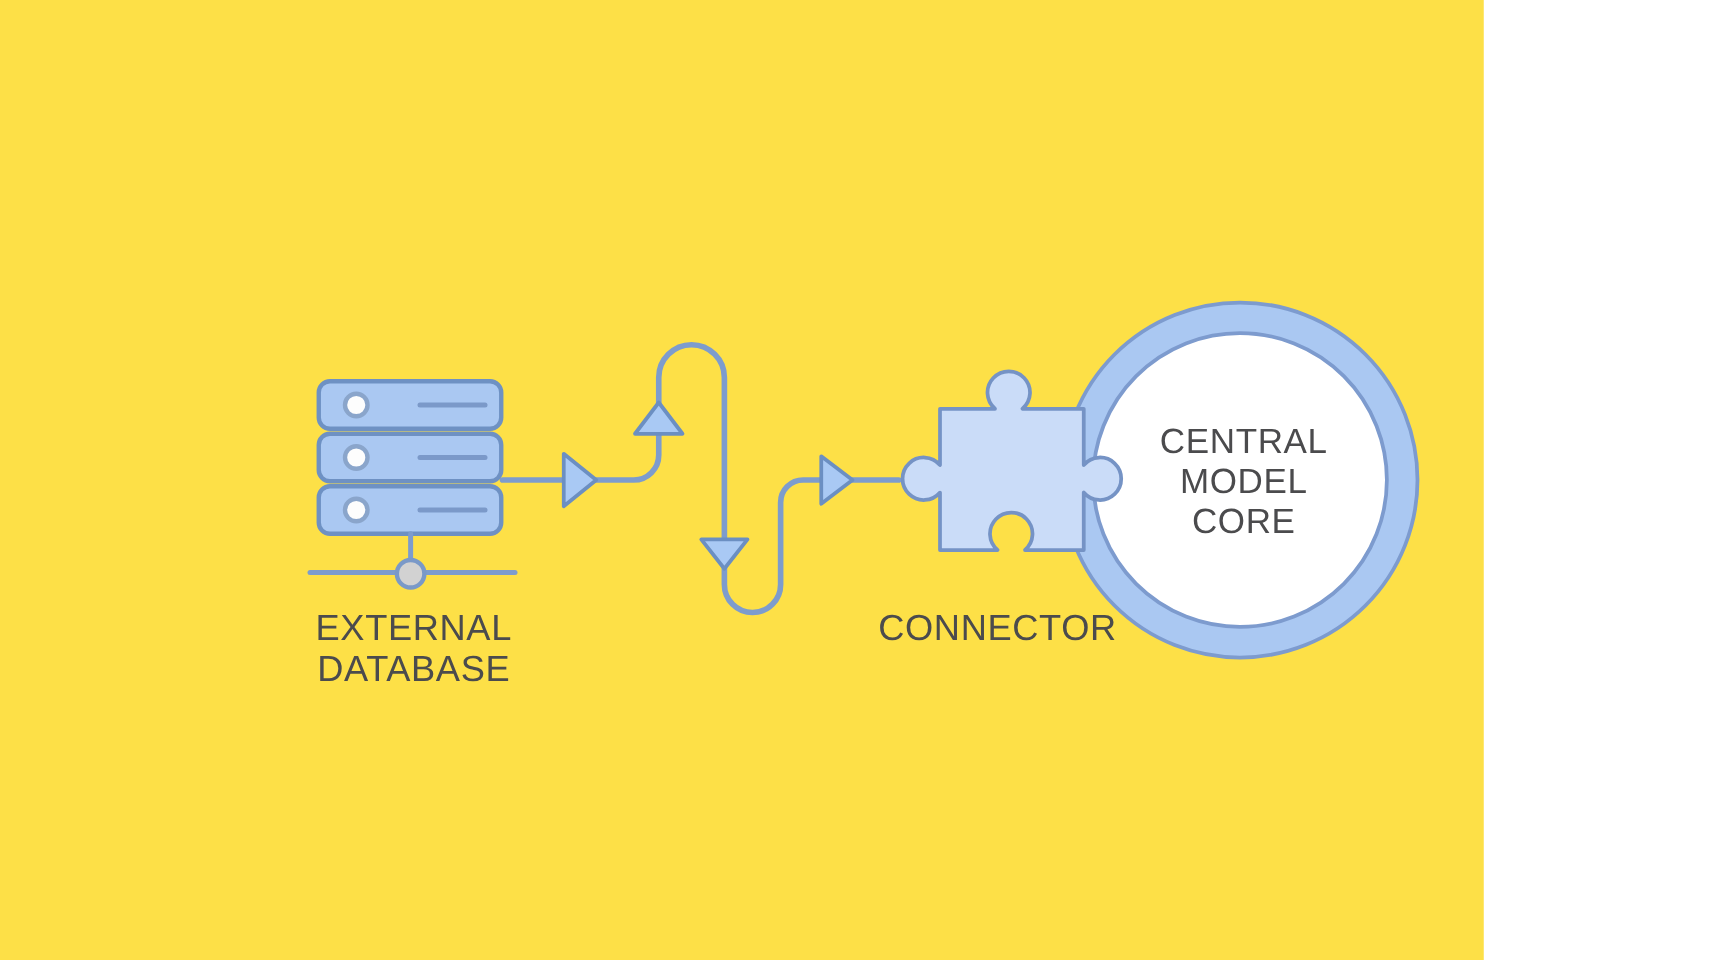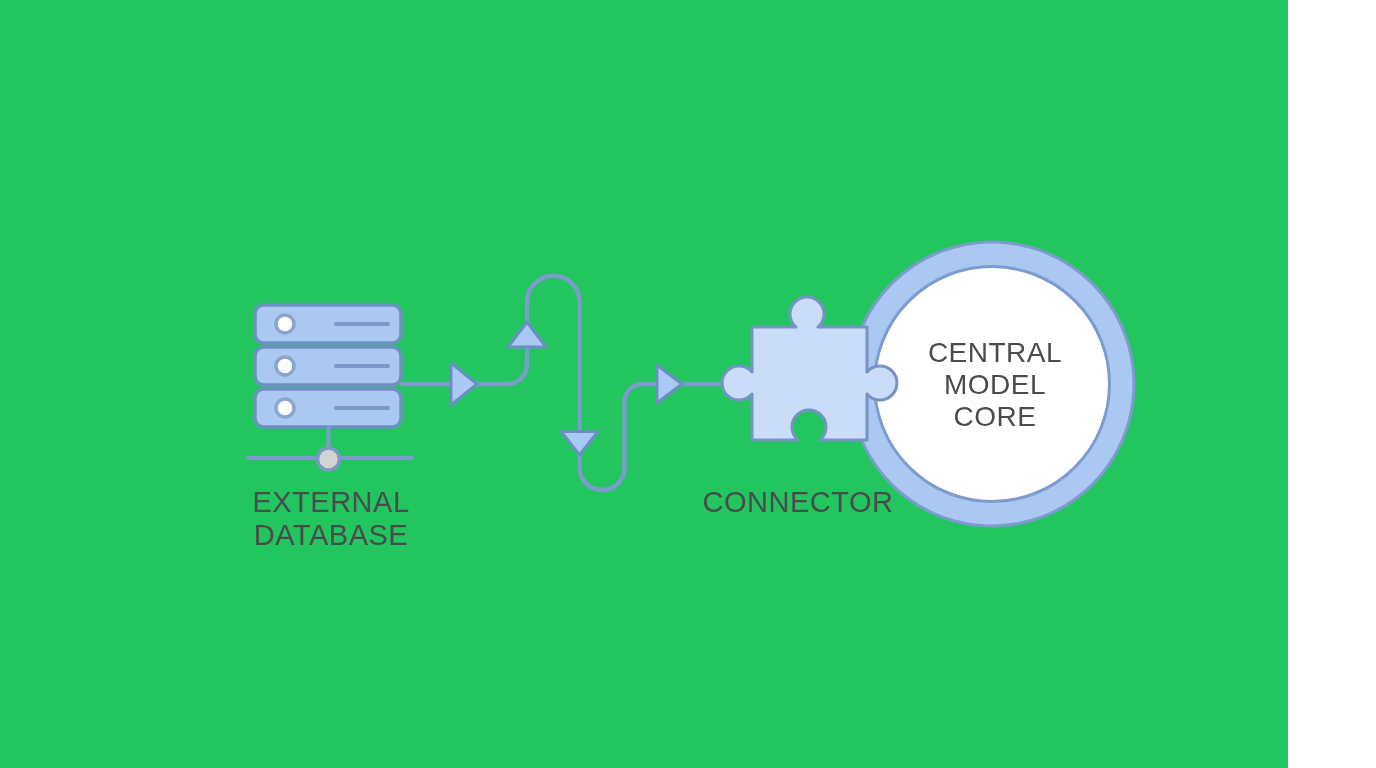--- a/index.html
+++ b/index.html
@@ -2,23 +2,23 @@
 <html><head>
 <meta charset="utf-8">
 <style>
   html, body {
     margin: 0;
     padding: 0;
     background: #ffffff;
   }
   .stage {
     position: relative;
-    width: 1288px;
+    width: 1187px;
     height: 768px;
-    background: #22c55e;
+    background: #fde047;
     overflow: hidden;
     font-family: "Liberation Sans", sans-serif;
   }
   svg { display: block; }
 
   
   .node-fill       { fill: #aac8f2; stroke: #6e91c3; stroke-width: 3.5px; }
   .arrow           { fill: #a9c9f4; stroke: #6b8fc2; stroke-width: 3px; stroke-linejoin: round; }
   .flow-line       { fill: none; stroke: #7d9ccd; stroke-width: 4.5px; stroke-linecap: round; }
   .thin-line       { fill: none; stroke: #7d9ccd; stroke-width: 4px; stroke-linecap: round; }

